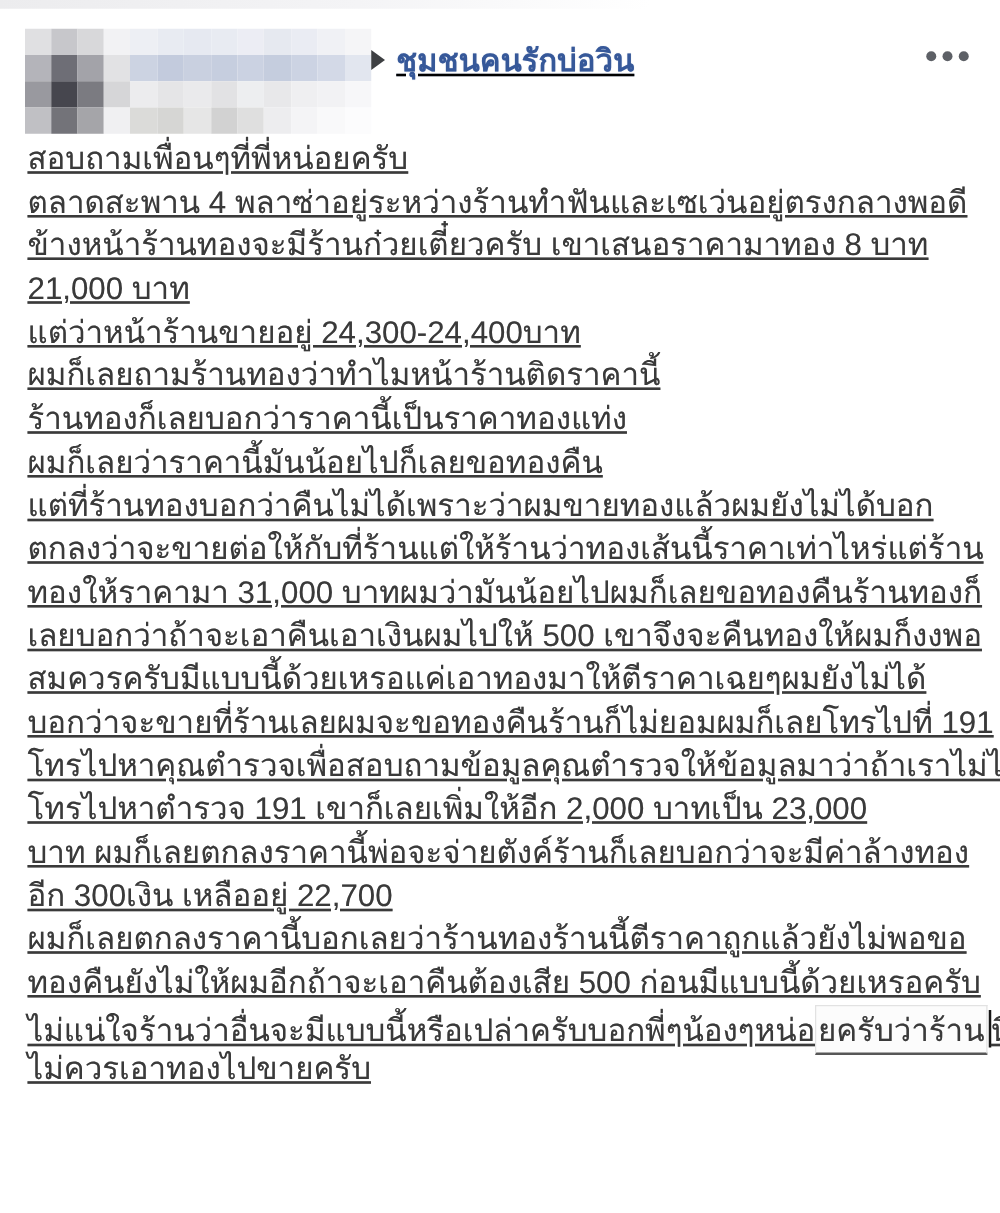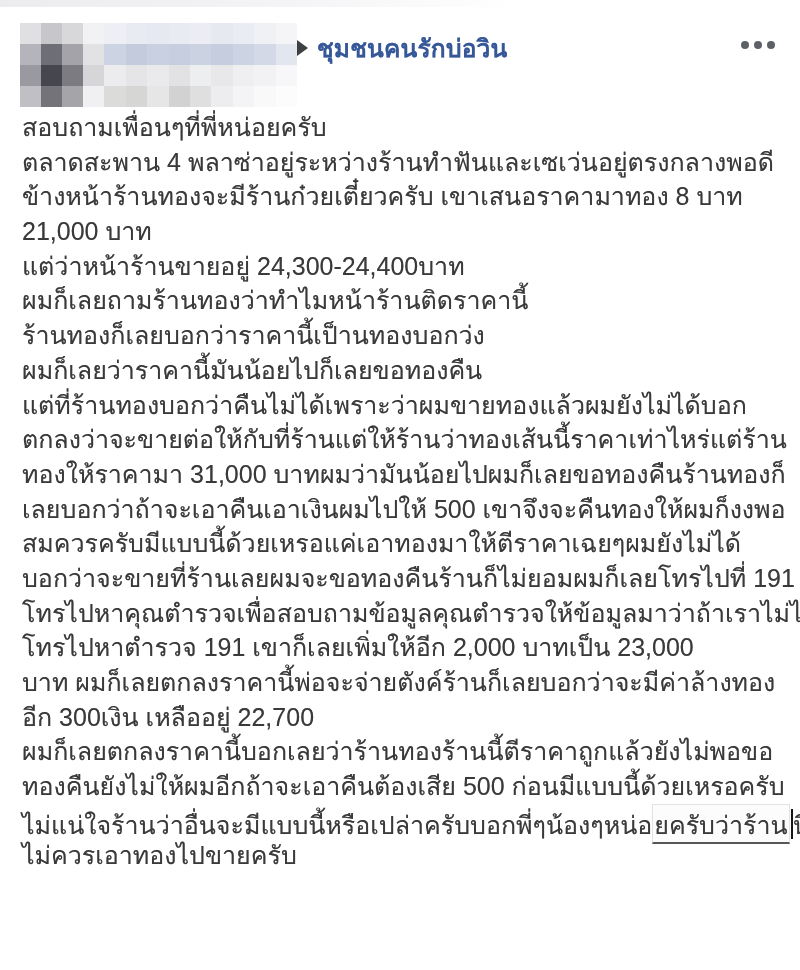--- a/index.html
+++ b/index.html
@@ -7,33 +7,33 @@
         font-family:"Liberation Sans","DejaVu Sans",sans-serif;}
   
   .top-strip{position:absolute;left:0;top:0;width:520px;height:7px;
              background:linear-gradient(to right,#ececee 0%,#f4f4f6 55%,#ffffff 100%);}
   
   .mosaic{position:absolute;display:grid;}
   .mosaic div{width:100%;height:100%;}
   #avatar-mosaic{left:20px;top:23px;width:63px;height:84px;}
   #name-mosaic{left:83px;top:23px;width:214px;height:84px;}
   
-  .group-row{position:absolute;left:297px;top:31px;display:flex;align-items:center;gap:9px;height:34px;}
+  .group-row{position:absolute;left:297px;top:31px;display:flex;align-items:center;gap:9px;height:34px;text-decoration:underline;}
   .arrow{width:0;height:0;border-top:8px solid transparent;border-bottom:8px solid transparent;
          border-left:11px solid #3d3f42;}
   .group-link{font-size:24.5px;font-weight:700;color:#365899;letter-spacing:0.2px;
               text-shadow:0 0 0.6px rgba(54,88,153,.55);}
   
   .more-btn{position:absolute;left:741px;top:41px;display:flex;gap:5px;cursor:pointer;}
   .more-btn .dot{width:8px;height:8px;border-radius:50%;background:#5d6066;}
   
   .post-text{position:absolute;left:22px;top:110px;width:762px;
              font-size:25px;line-height:34.7px;color:#3a3a3a;font-weight:500;
              text-shadow:0 0 0.5px rgba(58,58,58,.45);}
-  .post-line{white-space:nowrap;height:34.7px;}
+  .post-line{white-space:nowrap;height:34.7px;text-decoration:underline;}
   .blur-patch{display:inline-block;width:152px;height:27px;margin:0 3px;vertical-align:-4px;
               background:linear-gradient(#cdcdcf,#c6c6c8 60%,#d6d6d8);border-radius:2px;
               filter:blur(1.3px);}
   .selection-box{display:inline-block;border:1px solid #e2e2e2;border-bottom:2px solid #575757;
                  background:#fcfcfc;padding:3px 1px 0 1px;margin-bottom:-2px;}
   .text-caret{display:inline-block;width:2px;height:30px;background:#161616;
               vertical-align:-5px;margin-left:1px;}
 </style>
 </head>
 <body>
@@ -110,21 +110,21 @@
     <span class="dot"></span>
   </div>
 
   <div class="post-text">
       <div class="post-line">สอบถามเพื่อนๆที่พี่หน่อยครับ</div>
       <div class="post-line">ตลาดสะพาน 4 พลาซ่าอยู่ระหว่างร้านทำฟันและเซเว่นอยู่ตรงกลางพอดี</div>
       <div class="post-line">ข้างหน้าร้านทองจะมีร้านก๋วยเตี๋ยวครับ เขาเสนอราคามาทอง 8 บาท</div>
       <div class="post-line">21,000 บาท</div>
       <div class="post-line">แต่ว่าหน้าร้านขายอยู่ 24,300-24,400บาท</div>
       <div class="post-line">ผมก็เลยถามร้านทองว่าทำไมหน้าร้านติดราคานี้</div>
-      <div class="post-line">ร้านทองก็เลยบอกว่าราคานี้เป็านทองบอกว่ง</div>
+      <div class="post-line">ร้านทองก็เลยบอกว่าราคานี้เป็นราคาทองแท่ง</div>
       <div class="post-line">ผมก็เลยว่าราคานี้มันน้อยไปก็เลยขอทองคืน</div>
       <div class="post-line">แต่ที่ร้านทองบอกว่าคืนไม่ได้เพราะว่าผมขายทองแล้วผมยังไม่ได้บอก</div>
       <div class="post-line">ตกลงว่าจะขายต่อให้กับที่ร้านแต่ให้ร้านว่าทองเส้นนี้ราคาเท่าไหร่แต่ร้าน</div>
       <div class="post-line">ทองให้ราคามา 31,000 บาทผมว่ามันน้อยไปผมก็เลยขอทองคืนร้านทองก็</div>
       <div class="post-line">เลยบอกว่าถ้าจะเอาคืนเอาเงินผมไปให้ 500 เขาจึงจะคืนทองให้ผมก็งงพอ</div>
       <div class="post-line">สมควรครับมีแบบนี้ด้วยเหรอแค่เอาทองมาให้ตีราคาเฉยๆผมยังไม่ได้</div>
       <div class="post-line">บอกว่าจะขายที่ร้านเลยผมจะขอทองคืนร้านก็ไม่ยอมผมก็เลยโทรไปที่ 191</div>
       <div class="post-line">โทรไปหาคุณตำรวจเพื่อสอบถามข้อมูลคุณตำรวจให้ข้อมูลมาว่าถ้าเราไม่ได้</div>
       <div class="post-line">โทรไปหาตำรวจ 191 เขาก็เลยเพิ่มให้อีก 2,000 บาทเป็น 23,000</div>
       <div class="post-line">บาท ผมก็เลยตกลงราคานี้พ่อจะจ่ายตังค์ร้านก็เลยบอกว่าจะมีค่าล้างทอง</div>

